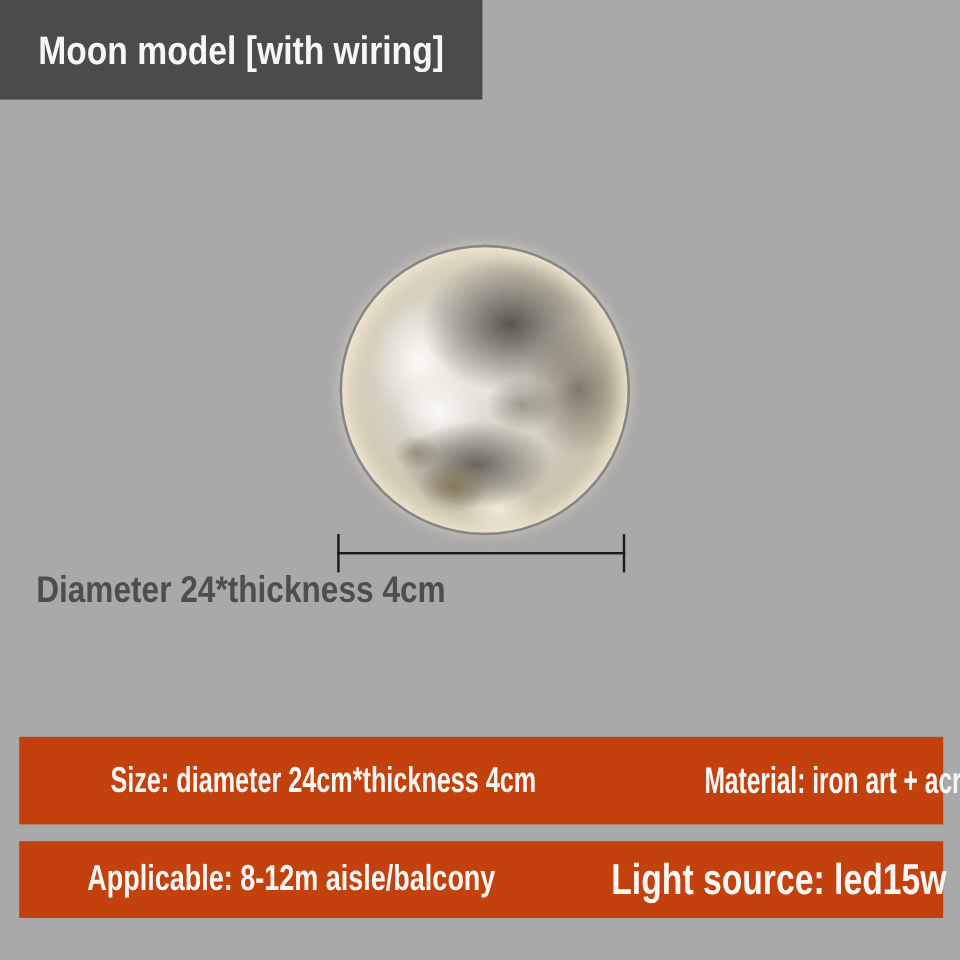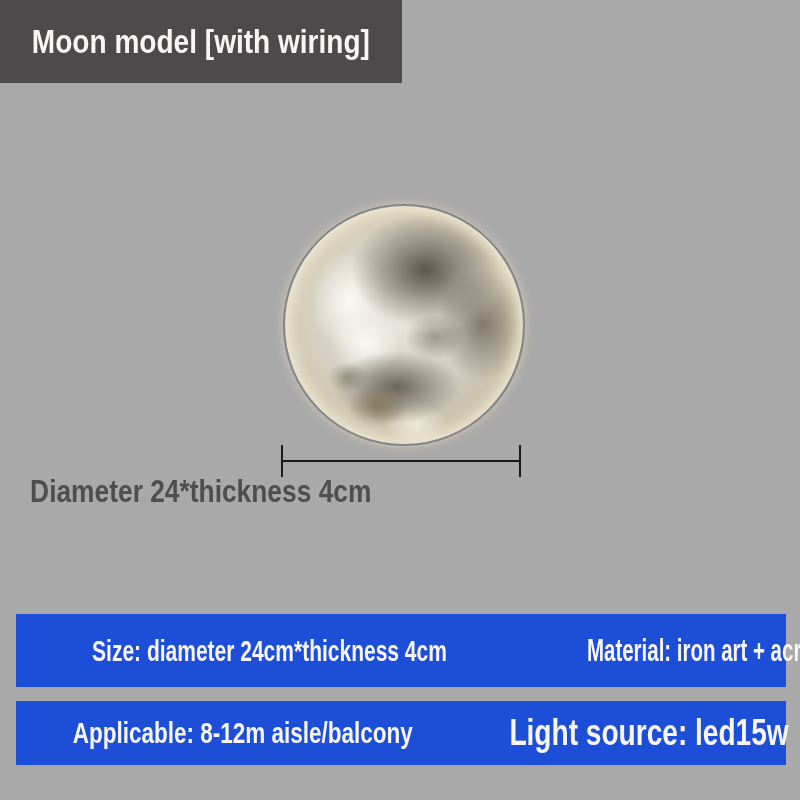--- a/index.html
+++ b/index.html
@@ -75,21 +75,21 @@
   }
   .dim-label .scale-text {
     color: #4e4e4e; font-size: 31px; font-weight: bold;
     white-space: nowrap;
     display: inline-block; transform: scaleX(0.85); transform-origin: 50% 50%;
   }
 
   
   .spec-row {
     position: absolute; left: 16px; width: 770px;
-    background: #1d4ed8;
+    background: #c2410c;
     display: flex; align-items: center;
   }
   .spec-row.row1 { top: 614px; height: 73px; }
   .spec-row.row2 { top: 701px; height: 64px; justify-content: space-between; }
   .spec-row .cell {
     flex: 1 1 50%;
     display: flex; align-items: center; justify-content: center;
     overflow: visible;
   }
   .spec-row .scale-text {

